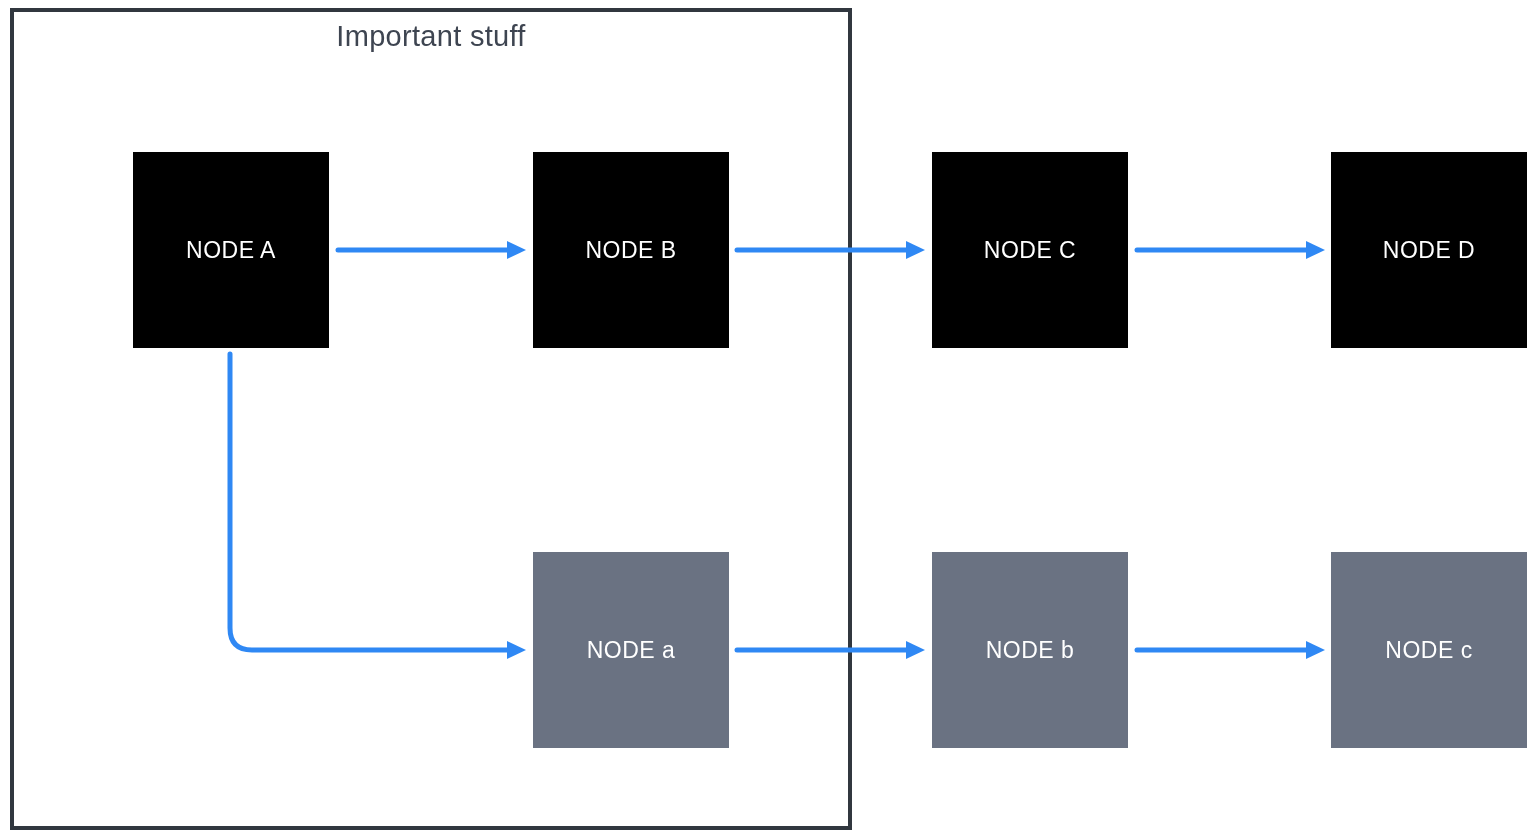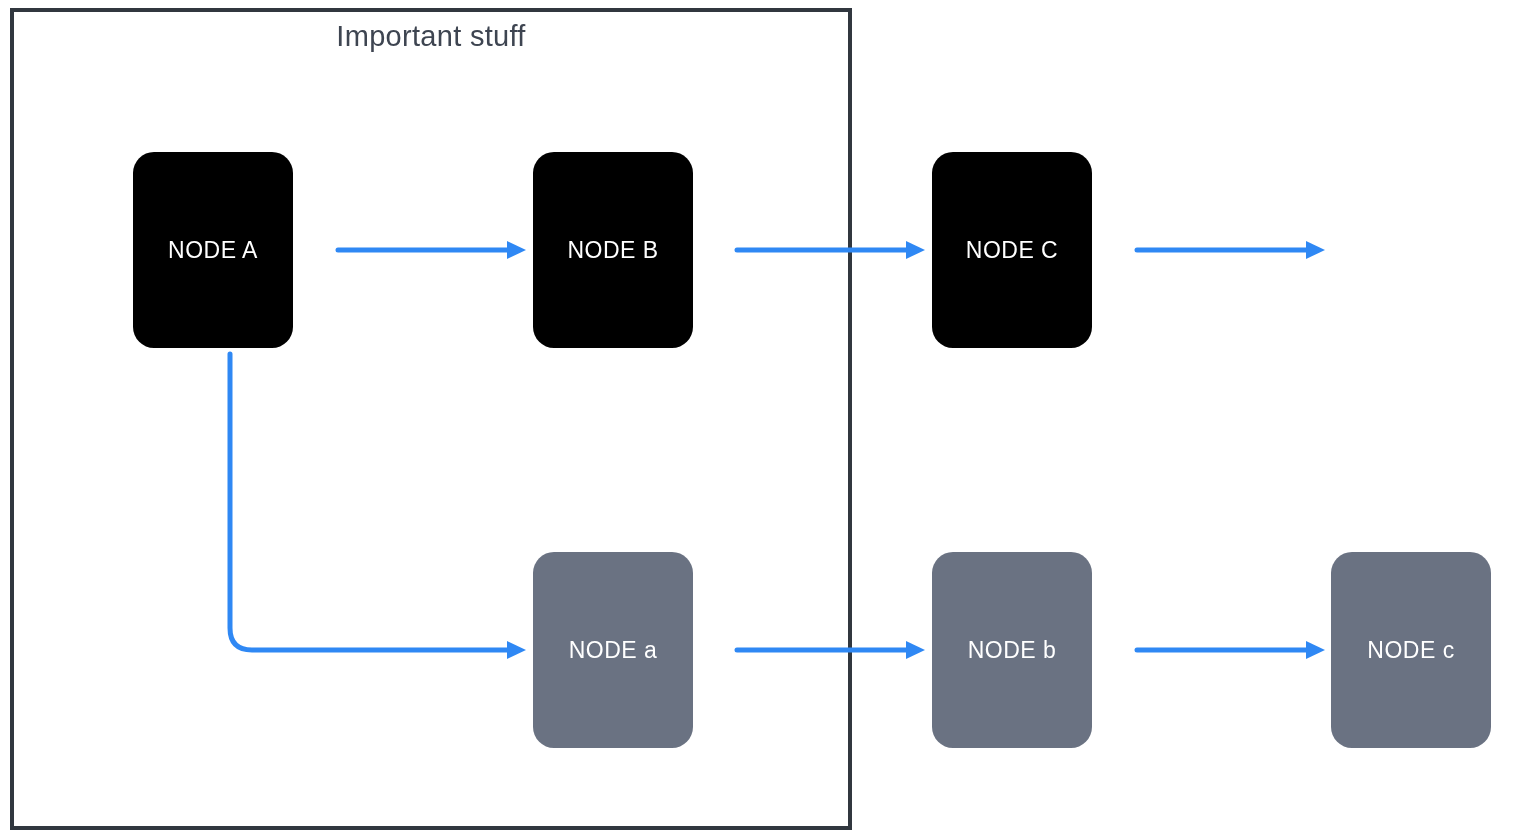--- a/index.html
+++ b/index.html
@@ -49,30 +49,29 @@
   .edges-svg path.edge {
     stroke: var(--arrow);
     stroke-width: 5;
     fill: none;
     stroke-linecap: round;
     stroke-linejoin: round;
     pointer-events: stroke;
   }
   .node {
     position: absolute;
-    width: 160px; height: 196px;
+    width: 196px; height: 196px;
     display: flex;
     align-items: center;
     justify-content: center;
     color: var(--node-text);
     font-size: 23px;
     letter-spacing: 0.5px;
     cursor: default;
     user-select: none;
-    border-radius: 21px;
   }
   .node.black { background: var(--node-black); }
   .node.gray  { background: var(--node-gray); }
   .pos-A { left: 133px; top: 152px; }
   .pos-B { left: 533px; top: 152px; }
   .pos-C { left: 932px; top: 152px; }
   .pos-D { left: 1331px; top: 152px; }
   .pos-a { left: 533px; top: 552px; }
   .pos-b { left: 932px; top: 552px; }
   .pos-c { left: 1331px; top: 552px; }
@@ -102,20 +101,23 @@
 
   <div class="node black pos-A">
     <span>NODE A</span>
   </div>
   <div class="node black pos-B">
     <span>NODE B</span>
   </div>
   <div class="node black pos-C">
     <span>NODE C</span>
   </div>
+  <div class="node black pos-D">
+    <span>NODE D</span>
+  </div>
   <div class="node gray pos-a">
     <span>NODE a</span>
   </div>
   <div class="node gray pos-b">
     <span>NODE b</span>
   </div>
   <div class="node gray pos-c">
     <span>NODE c</span>
   </div>
 

